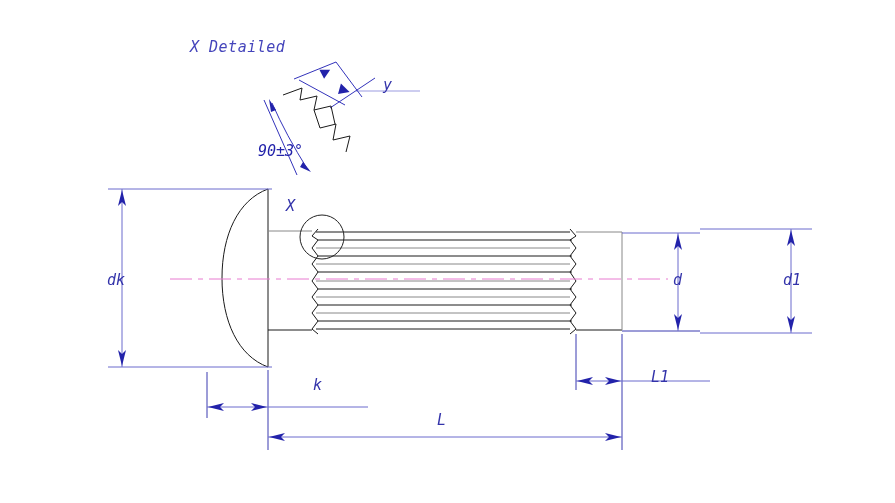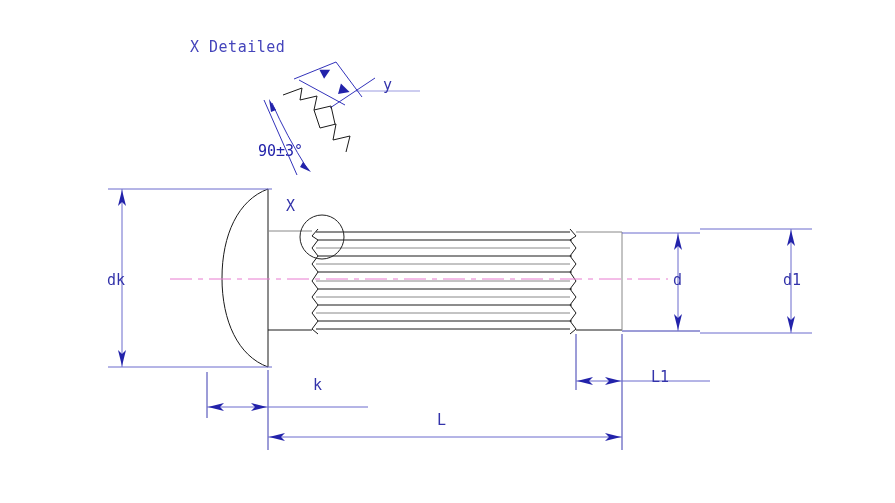--- a/index.html
+++ b/index.html
@@ -10,20 +10,21 @@
   body {
     width: 895px;
     height: 503px;
     font-family: "DejaVu Sans Mono", monospace;
     overflow: hidden;
   }
   #drawing-root {
     position: relative;
     width: 895px;
     height: 503px;
+    font-style: italic;
   }
   svg#cad {
     display: block;
     width: 895px;
     height: 503px;
   }
   text.dim-label {
     font-family: "DejaVu Sans Mono", monospace;
     font-size: 15px;
     fill: #3333aa;

